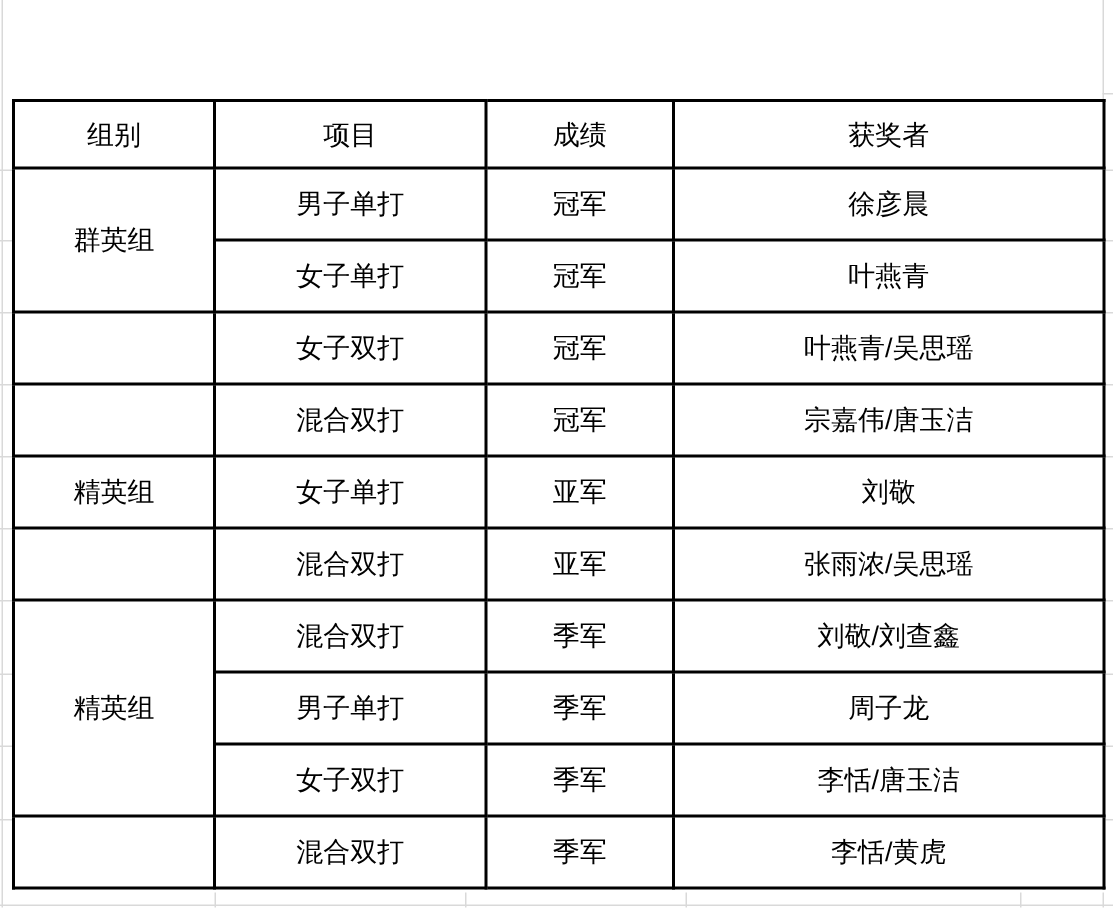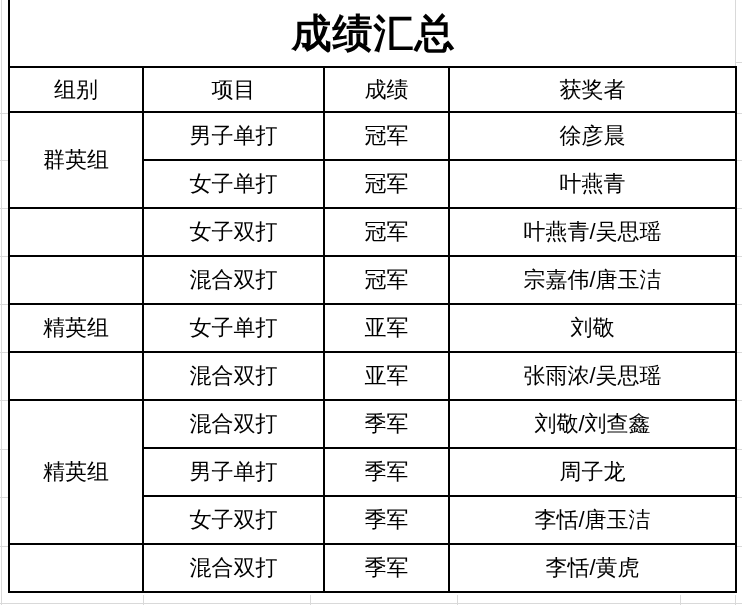--- a/index.html
+++ b/index.html
@@ -19,21 +19,21 @@
     font-size:40px;font-weight:700;letter-spacing:1px;
   }
   
   table.results{
     position:absolute;left:8px;top:66px;width:727px;
     border-collapse:collapse;table-layout:fixed;
   }
   table.results th, table.results td{
     border:2px solid #000;
     text-align:center;vertical-align:middle;
-    font-size:22px;font-weight:400;padding:0;
+    font-size:18px;font-weight:400;padding:0;
     overflow:hidden;white-space:nowrap;margin-top:39px;
   }
   tr.hdr{height:45px;}
   tr.row{height:48px;}
 </style>
 </head>
 <body>
 
 <div class="sheet">
 
@@ -63,21 +63,20 @@
   <div class="gl" style="left:737px;top:497px;width:5px;height:1px;"></div>
   <div class="gl" style="left:737px;top:546px;width:5px;height:1px;"></div>
 
   <div class="gl" style="left:143px;top:595px;width:1px;height:10px;"></div>
   <div class="gl" style="left:310px;top:595px;width:1px;height:10px;"></div>
   <div class="gl" style="left:457px;top:595px;width:1px;height:10px;"></div>
   <div class="gl" style="left:680px;top:595px;width:1px;height:10px;"></div>
   <div class="gl" style="left:735px;top:595px;width:1px;height:10px;"></div>
   <div class="gl" style="left:0;top:603px;width:742px;height:1px;"></div>
 
-  <div class="title-cell">成绩汇总</div>
 
   <table class="results">
     <colgroup>
       <col style="width:134px">
         <col style="width:181px">
         <col style="width:125px">
         <col style="width:287px">
     </colgroup>
     <tbody>
       <tr class="hdr">

